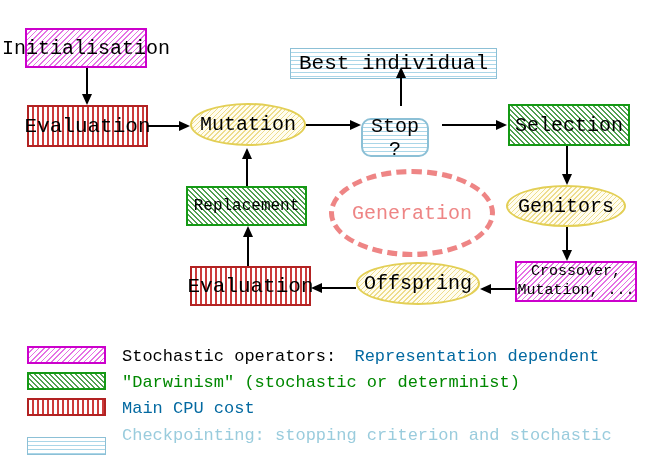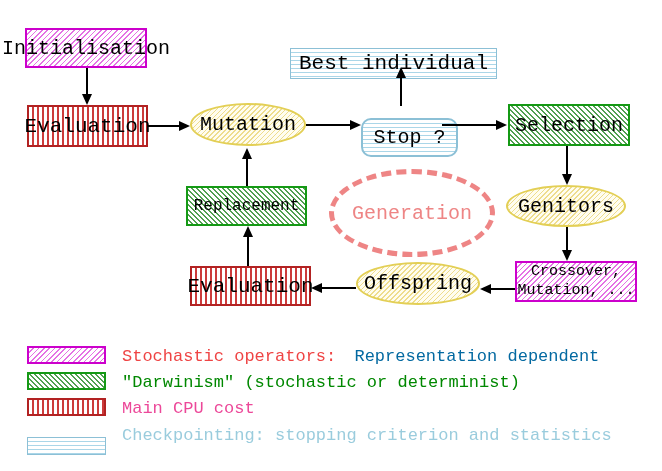--- a/index.html
+++ b/index.html
@@ -15,44 +15,44 @@
   .red-stripes{background:repeating-linear-gradient(90deg,#ffffff 0px,#ffffff 3px,#cc3b3b 3px,#cc3b3b 5px);border:2px solid #b22222;}
   .blue-stripes{background:repeating-linear-gradient(180deg,#ffffff 0px,#ffffff 3px,#aad6e8 3px,#aad6e8 4px);border:1px solid #8cc0d6;margin-top:12px;}
   .yellow-hatch{background:repeating-linear-gradient(135deg,#fffdf0 0px,#fffdf0 2.4px,#eedd8e 2.4px,#eedd8e 3.5px);border:2px solid #e3cf55;}
   .ellipse{border-radius:50%;}
 
   
   #n-init{left:25px;top:28px;width:122px;height:40px;}
   #n-eval-top{left:27px;top:105px;width:121px;height:42px;font-size:21px;}
   #n-parents{left:190px;top:103px;width:116px;height:43px;}
   #n-best{left:290px;top:36px;width:207px;height:31px;font-size:21px;}
-  #n-stop{left:361px;top:106px;width:97px;height:39px;border-radius:10px;border-width:2px;}
+  #n-stop{left:361px;top:106px;width:68px;height:39px;border-radius:10px;border-width:2px;}
   #n-selection{left:508px;top:104px;width:122px;height:42px;}
   #n-replacement{left:186px;top:186px;width:121px;height:40px;font-size:16px;}
   #n-generation{left:329px;top:169px;width:166px;height:88px;border:5px dashed #ee8585;border-radius:50%;color:#ee8585;background:transparent;}
   #n-genitors{left:506px;top:185px;width:120px;height:42px;}
   #n-crossover{left:515px;top:261px;width:122px;height:41px;font-size:15px;flex-direction:column;line-height:1.25;}
   #n-eval-bot{left:190px;top:266px;width:121px;height:40px;font-size:21px;}
   #n-offspring{left:356px;top:262px;width:124px;height:43px;}
 
   
   .aline{position:absolute;background:#000;}
   .ahead{position:absolute;width:0;height:0;}
   .ah-down{border-left:5px solid transparent;border-right:5px solid transparent;border-top:11px solid #000;}
   .ah-up{border-left:5px solid transparent;border-right:5px solid transparent;border-bottom:11px solid #000;}
   .ah-right{border-top:5px solid transparent;border-bottom:5px solid transparent;border-left:11px solid #000;}
   .ah-left{border-top:5px solid transparent;border-bottom:5px solid transparent;border-right:11px solid #000;}
 
   
   .swatch{position:absolute;left:27px;width:79px;height:18px;box-sizing:border-box;}
   .legend-text{position:absolute;left:122px;font-size:17px;white-space:nowrap;}
-  .lg-magenta{color:#ef4444;}
+  .lg-magenta{color:#000000;}
   .lg-gold{color:#0369a1;}
   .lg-green{color:#008800;}
-  .lg-red{color:#ec4899;}
+  .lg-red{color:#0369a1;}
   .lg-blue{color:#9accdd;}
 </style>
 </head>
 <body>
 
 <div id="canvas">
 
   <div class="node magenta-hatch" id="n-init">Initialisation</div>
 
   <div class="node red-stripes" id="n-eval-top">Evaluation</div>
@@ -132,16 +132,16 @@
       <span class="lg-gold" style="margin-left:8px;">Representation dependent</span>
     </div>
 
     <div class="swatch green-hatch" style="top:372px;border-width:2px;"></div>
     <div class="legend-text lg-green" style="top:373px;">"Darwinism" (stochastic or determinist)</div>
 
     <div class="swatch red-stripes" style="top:398px;border-width:2px;"></div>
     <div class="legend-text lg-red" style="top:399px;">Main CPU cost</div>
 
     <div class="swatch blue-stripes" style="top:425px;"></div>
-    <div class="legend-text lg-blue" style="top:426px;">Checkpointing: stopping criterion and statistics</div>
+    <div class="legend-text lg-blue" style="top:426px;">Checkpointing: stopping criterion and stochastic</div>
   </div>
 
 </div>
 
 </body></html>

